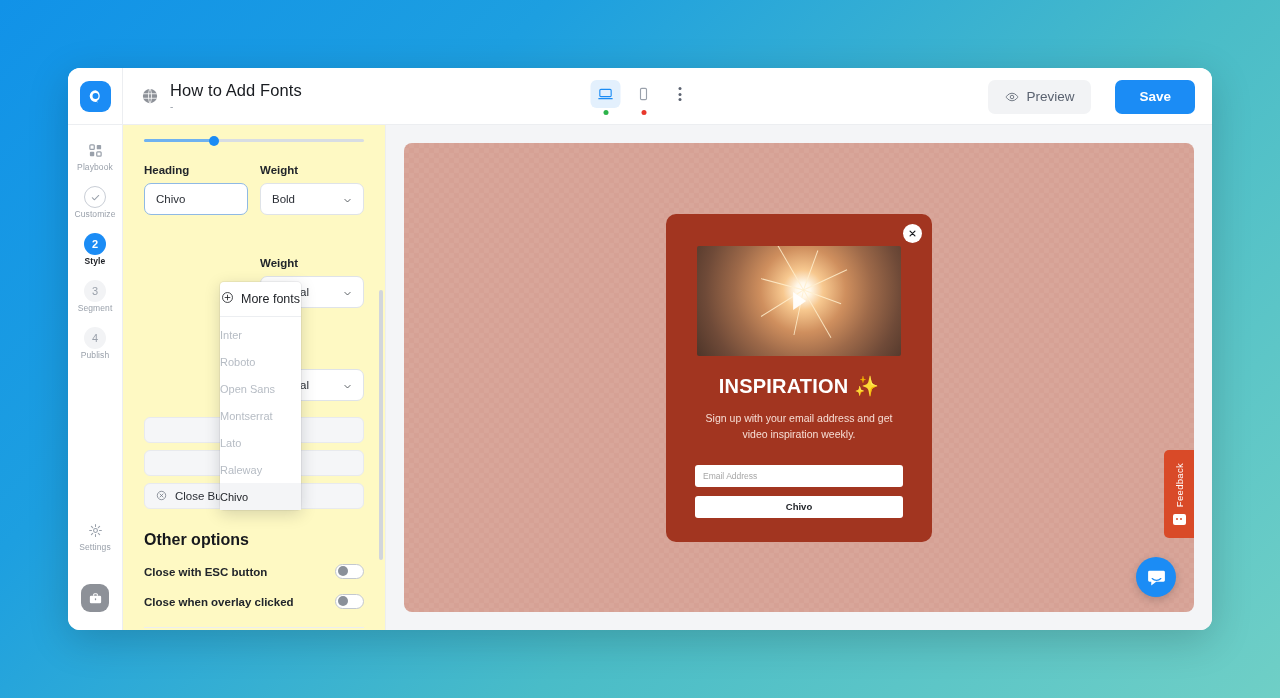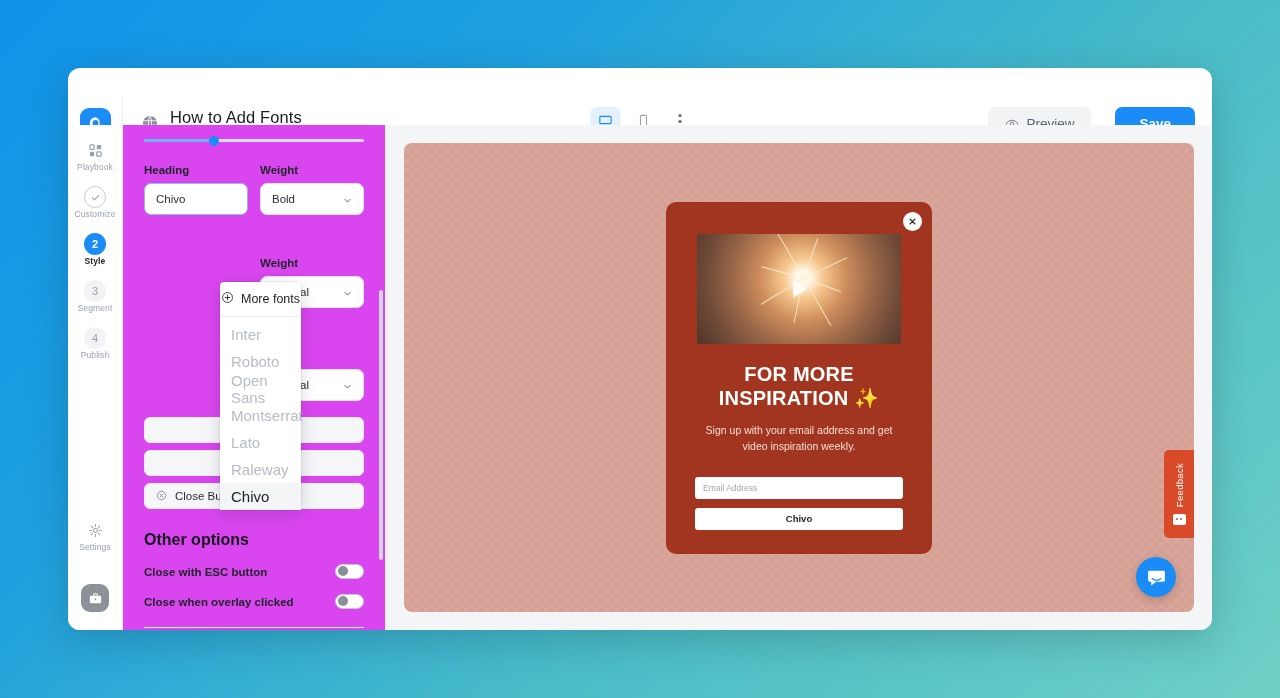--- a/index.html
+++ b/index.html
@@ -18,21 +18,21 @@
     width: 1144px; height: 562px;
     background: #ffffff; border-radius: 12px;
     overflow: hidden;
     box-shadow: 0 10px 40px rgba(0,0,0,.18);
   }
 
   
   .topbar {
     position: absolute; left: 0; top: 0; right: 0; height: 57px;
     background: #fff; border-bottom: 1px solid #eceef1;
-    display: flex; align-items: center; margin-top: 27px;
+    display: flex; align-items: center;
   }
   .logo-cell {
     width: 55px; height: 57px; display: flex; align-items: center;
     justify-content: center; border-right: 1px solid #eceef1;
   }
   .logo {
     width: 31px; height: 31px; border-radius: 9px; background: #1b8cf5;
     display: flex; align-items: center; justify-content: center;
   }
   .title-block { display: flex; align-items: center; padding-left: 18px; gap: 11px; }
@@ -96,21 +96,21 @@
   .rail-settings { position: absolute; left: 0; right: 0; bottom: 78px; }
   .rail-avatar {
     position: absolute; left: 50%; transform: translateX(-50%); bottom: 18px;
     width: 28px; height: 28px; border-radius: 9px; background: #8d9198;
     display: flex; align-items: center; justify-content: center; cursor: pointer;
   }
 
   
   .panel {
     position: absolute; left: 55px; top: 57px; bottom: 0; width: 263px;
-    background: #d946ef; border-right: 1px solid #eceef1; overflow: hidden;
+    background: #fef9c3; border-right: 1px solid #eceef1; overflow: hidden;
   }
   .panel-inner { position: absolute; left: 0; top: 0; right: 0; padding: 0 21px; }
   .panel-scrollbar {
     position: absolute; right: 2px; top: 165px; width: 4px; height: 270px;
     background: #d2d6dc; border-radius: 2px;
   }
 
   .slider-row { padding-top: 8px; }
   .slider-track {
     position: relative; height: 3px; background: #d8dde3; border-radius: 2px;
@@ -143,22 +143,22 @@
     background: #fff; border-radius: 4px; z-index: 40;
     box-shadow: 0 4px 16px rgba(16,22,35,.17), 0 0 0 1px rgba(16,22,35,.05);
   }
   .dd-more {
     height: 35px; display: flex; align-items: center; justify-content: center;
     gap: 7px; font-size: 12.5px; color: #1c1f24; border-bottom: 1px solid #eceef1;
     cursor: pointer;
   }
   .dd-list { padding: 4px 0 0 0; }
   .dd-item {
-    height: 27px; display: flex; align-items: center; padding-left: 11px;
-    font-size: 15px; color: #b6bcc4; cursor: pointer;
+    height: 27px; display: flex; align-items: center; 
+    font-size: 11px; color: #b6bcc4; cursor: pointer;
   }
   .dd-item.selected { color: #1c1f24; background: #f4f5f7; }
 
   
   .collapse-row {
     height: 26px; border: 1px solid #e8eaee; border-radius: 6px;
     background: #f5f6f8; margin-top: 7px; display: flex; align-items: center;
     padding: 0 11px; gap: 8px; font-size: 11.5px; color: #2a2e35; cursor: pointer;
   }
 
@@ -537,21 +537,20 @@
           <span class="spark" style="left:52%;top:40%;width:1px;height:44px;transform:rotate(105deg)"></span>
           <span class="spark" style="left:52%;top:40%;width:1px;height:52px;transform:rotate(150deg)"></span>
           <span class="spark" style="left:52%;top:40%;width:1px;height:42px;transform:rotate(200deg)"></span>
           <span class="spark" style="left:52%;top:40%;width:1px;height:48px;transform:rotate(245deg)"></span>
           <span class="spark" style="left:52%;top:40%;width:1px;height:40px;transform:rotate(290deg)"></span>
           <span class="spark" style="left:52%;top:40%;width:1px;height:55px;transform:rotate(330deg)"></span>
           <span class="play-tri"></span>
         </div>
 
         <div class="popup-head">
-          <div>FOR MORE</div>
           <div>INSPIRATION ✨</div>
         </div>
 
         <div class="popup-sub">Sign up with your email address and get video inspiration weekly.</div>
 
         <div class="popup-input">
           <span>Email Address</span>
         </div>
 
         <div class="popup-submit">Chivo</div>

